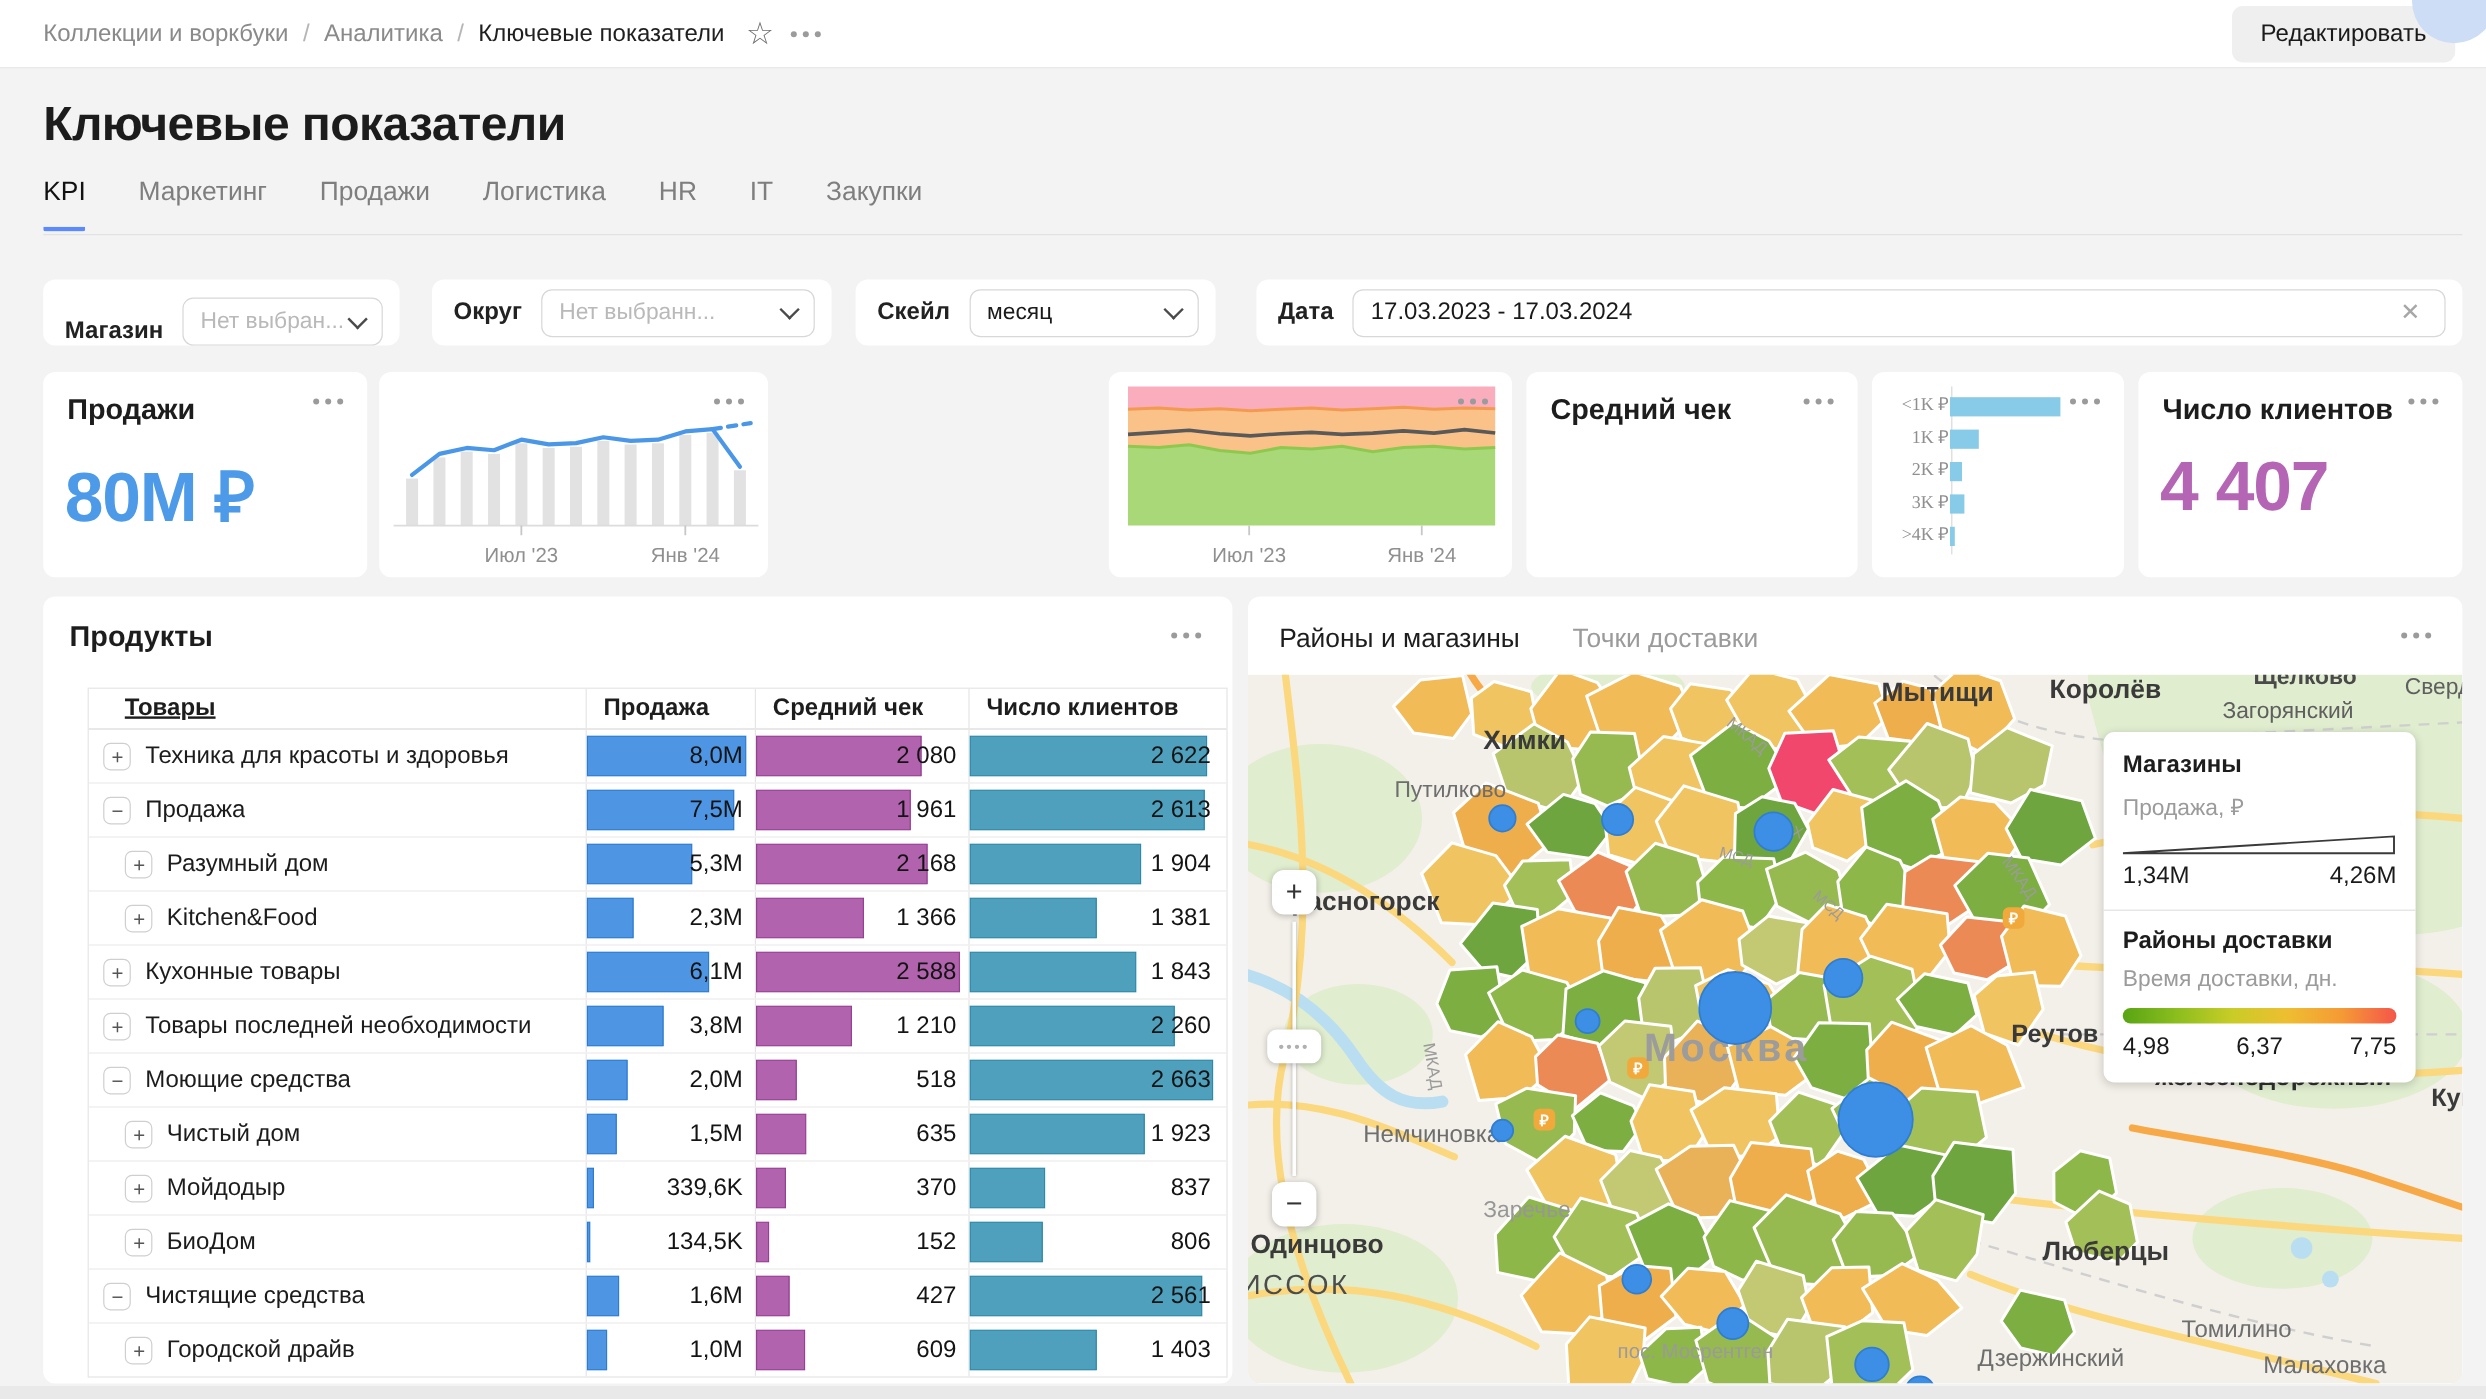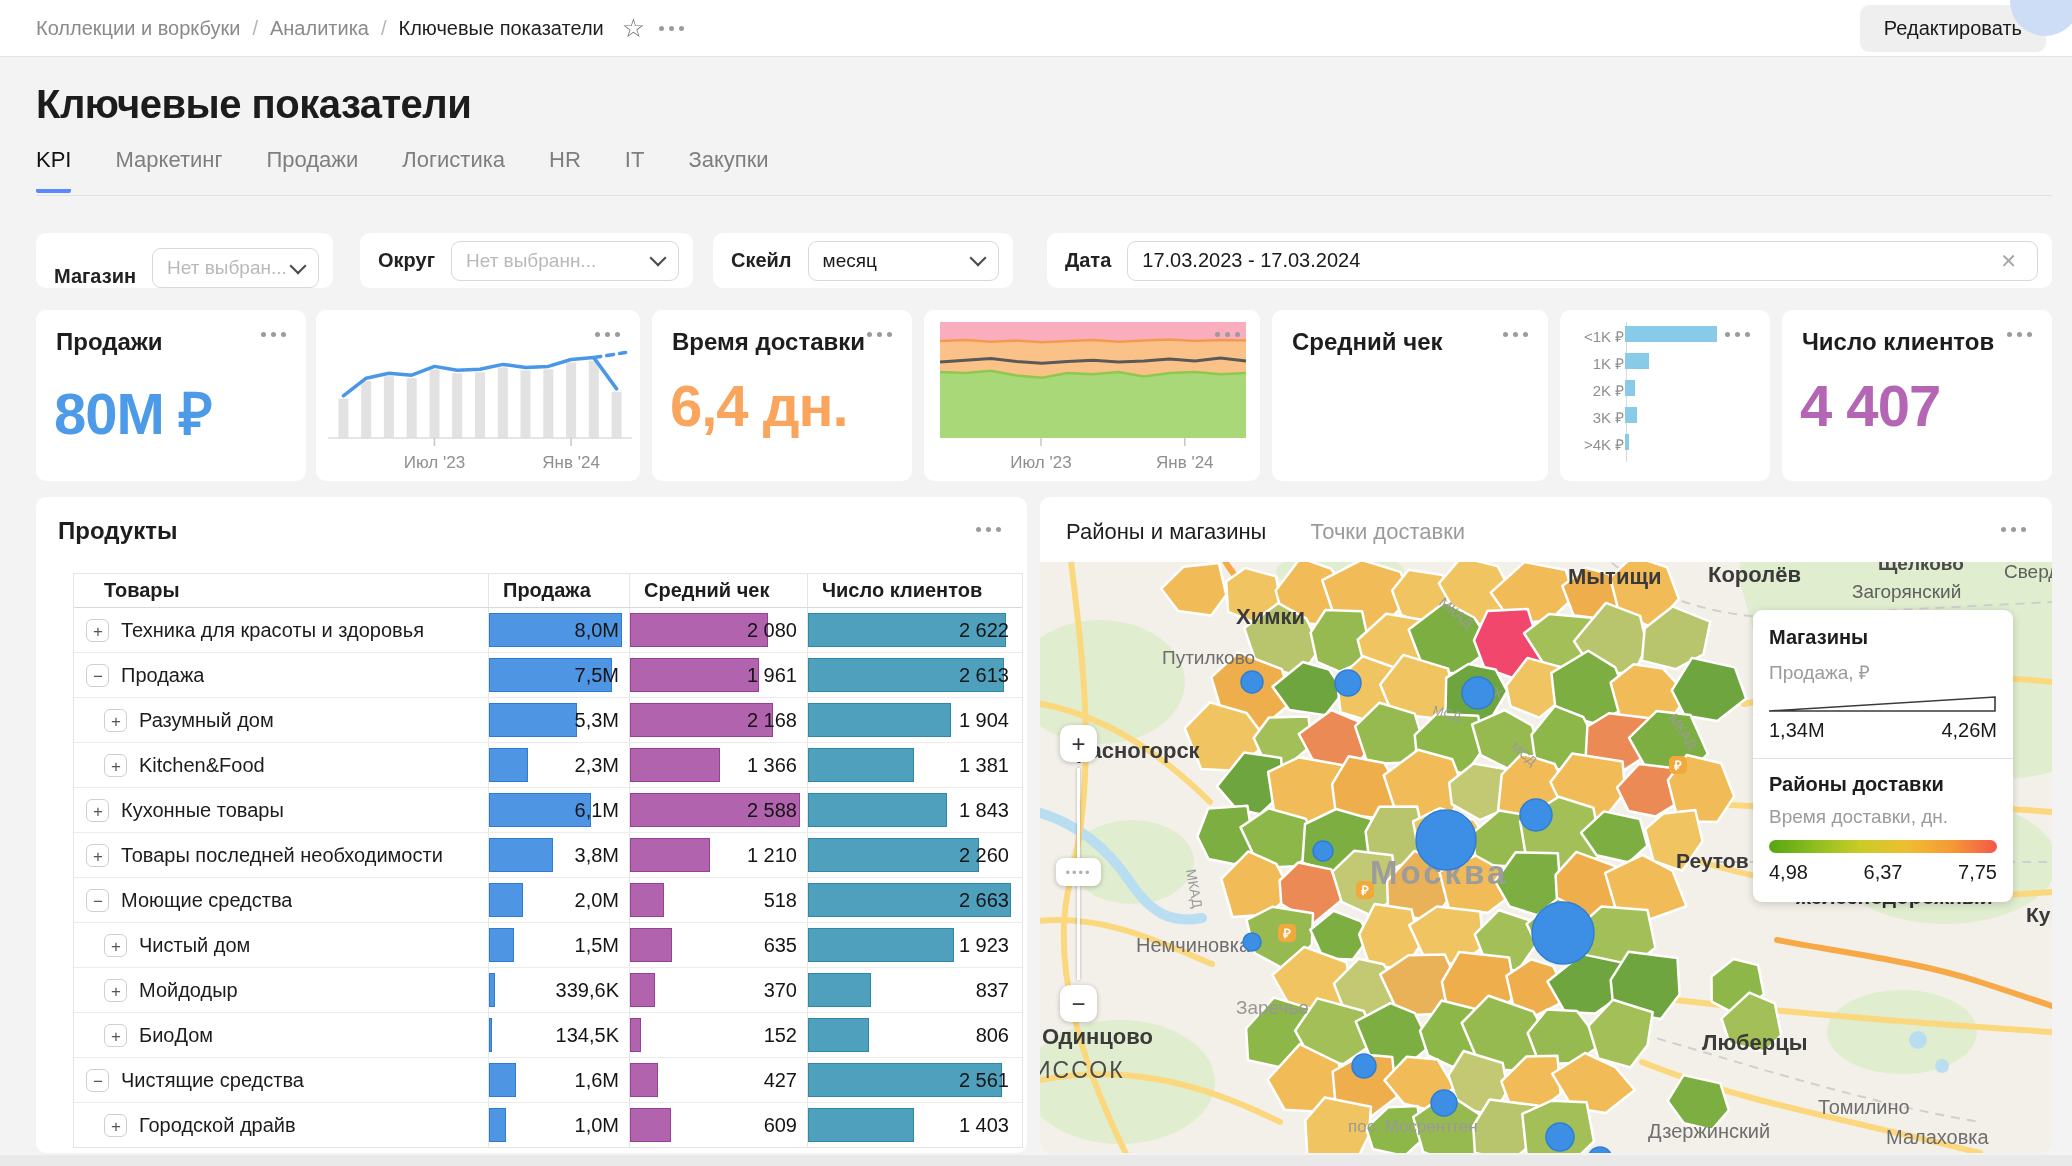--- a/index.html
+++ b/index.html
@@ -35,38 +35,38 @@
   .clear-x{margin-left:auto;color:#a7a7a7;font-size:20px;cursor:pointer;padding:2px 6px;}
 
   
   .kpi{position:absolute;top:310px;height:171px;background:#fff;border-radius:10px;box-sizing:border-box;}
   .kpi .menu-dots{position:absolute;top:14px;right:12px;}
   .kpi-title{position:absolute;left:20px;top:18px;font-size:24px;font-weight:700;color:#1d1d1d;}
   .kpi-value{position:absolute;left:18px;top:62px;font-size:58px;font-weight:700;letter-spacing:-1px;}
   .kpi svg{position:absolute;left:0;top:0;}
 
   
-  .mb-row{position:absolute;display:flex;align-items:flex-start;}
+  .mb-row{position:absolute;display:flex;align-items:flex-end;font-family:Liberation Serif, serif;}
   .mb-label{width:56px;text-align:right;font-size:15px;color:#8f8f8f;flex:none;}
   .mb-bar{height:16px;background:#87cbe9;margin-left:1px;}
   .mb-axis{position:absolute;width:1px;background:#d9d9d9;}
 
   
   .panel{position:absolute;top:497px;height:656px;background:#fff;border-radius:10px;box-sizing:border-box;}
   .panel-title{position:absolute;left:22px;top:20px;font-size:24px;font-weight:700;color:#1d1d1d;}
   .panel .menu-dots{position:absolute;top:22px;right:18px;}
 
   
   .ptable{position:absolute;left:37px;top:76px;width:950px;border:1px solid #e5e5e5;box-sizing:border-box;}
   .trow{display:grid;grid-template-columns:415px 141px 178px 211px;}
   .trow > div{border-right:1px solid #e5e5e5;box-sizing:border-box;}
   .trow > div:last-child{border-right:none;}
   .thead{height:33px;border-bottom:1px solid #d9d9d9;}
   .thead > div{display:flex;align-items:center;padding-left:14px;font-size:20px;font-weight:700;color:#1d1d1d;}
-  .thead > div:first-child{padding-left:30px;}
+  .thead > div:first-child{padding-left:30px;text-decoration:underline;}
   .tbody-row{height:44px;border-bottom:1px solid #ececec;}
   .tbody-row:last-child{border-bottom:none;}
   .name-cell{display:flex;align-items:center;}
   .toggle{width:23px;height:23px;border:1px solid #cfcfcf;border-radius:6px;background:#fff;color:#555;font-size:17px;line-height:21px;text-align:center;flex:none;cursor:pointer;}
   .name-text{margin-left:12px;font-size:20px;color:#1c1c1c;white-space:nowrap;overflow:hidden;}
   .cellbar{position:relative;}
   .cellbar .bar{position:absolute;left:0;top:5px;bottom:5px;}
   .cellbar .num{position:absolute;right:10px;top:50%;transform:translateY(-50%);font-size:20px;color:#141414;}
   .bar-sale{background:#4e96e3;box-shadow:inset 0 0 0 1px #2d7cd2;}
   .bar-check{background:#b164ad;box-shadow:inset 0 0 0 1px #973f94;}
@@ -177,29 +177,20 @@
         <rect x="272.8" y="50.6" width="10" height="77.4" fill="#e2e2e2"></rect>
         <rect x="295.6" y="81.9" width="10" height="46.1" fill="#e2e2e2"></rect>
         <line x1="12" y1="128" x2="316" y2="128" stroke="#dcdcdc" stroke-width="1.5"></line>
         <line x1="118.46153846153847" y1="128" x2="118.46153846153847" y2="136" stroke="#c7c7c7" stroke-width="1.5"></line>
         <text x="118.46153846153847" y="158" font-size="17" fill="#8f8f8f" text-anchor="middle" font-family="Liberation Sans,sans-serif">Июл '23</text>
         <line x1="255.0769230769231" y1="128" x2="255.0769230769231" y2="136" stroke="#c7c7c7" stroke-width="1.5"></line>
         <text x="255.0769230769231" y="158" font-size="17" fill="#8f8f8f" text-anchor="middle" font-family="Liberation Sans,sans-serif">Янв '24</text>
         <path d="M27.4,85.8 L50.2,68.2 L72.9,63.3 L95.7,65.2 L118.5,56.4 L141.2,60.3 L164.0,59.3 L186.8,54.4 L209.5,57.4 L232.3,56.4 L255.1,49.5 L277.8,47.6 L300.6,78.9" fill="none" stroke="#4a97e8" stroke-width="3.5" stroke-linejoin="round" stroke-linecap="round"></path>
         <path d="M277.8,47.6 L309.6,42.6" fill="none" stroke="#4a97e8" stroke-width="3.5" stroke-dasharray="7 6" stroke-linecap="round"></path>
       </svg>
-    <span class="menu-dots">
-        <i></i>
-        <i></i>
-        <i></i>
-      </span>
-  </div>
-  <div class="kpi" style="left:652px;width:260px;">
-    <div class="kpi-title">Время доставки</div>
-    <div class="kpi-value" id="v-delivery" style="color: rgb(249, 165, 94);">6,4 дн.</div>
     <span class="menu-dots">
         <i></i>
         <i></i>
         <i></i>
       </span>
   </div>
   <div class="kpi" style="left:924px;width:336px;">
     <svg id="areachart" width="336" height="171">
         <path d="M16,12 L322,12 L322,30.6 L322.0,30.6 L296.5,30.0 L271.0,31.1 L245.5,29.4 L220.0,30.6 L194.5,31.7 L169.0,30.0 L143.5,31.1 L118.0,32.3 L92.5,30.6 L67.0,31.7 L41.5,30.0 L16.0,31.1 Z" fill="#f9adbd"></path>
         <path d="M16.0,31.1 L41.5,30.0 L67.0,31.7 L92.5,30.6 L118.0,32.3 L143.5,31.1 L169.0,30.0 L194.5,31.7 L220.0,30.6 L245.5,29.4 L271.0,31.1 L296.5,30.0 L322.0,30.6 L322.0,63.0 L296.5,64.2 L271.0,61.9 L245.5,63.0 L220.0,66.5 L194.5,61.9 L169.0,64.2 L143.5,63.0 L118.0,67.7 L92.5,65.4 L67.0,60.7 L41.5,63.0 L16.0,61.9 Z" fill="#fac289"></path>

